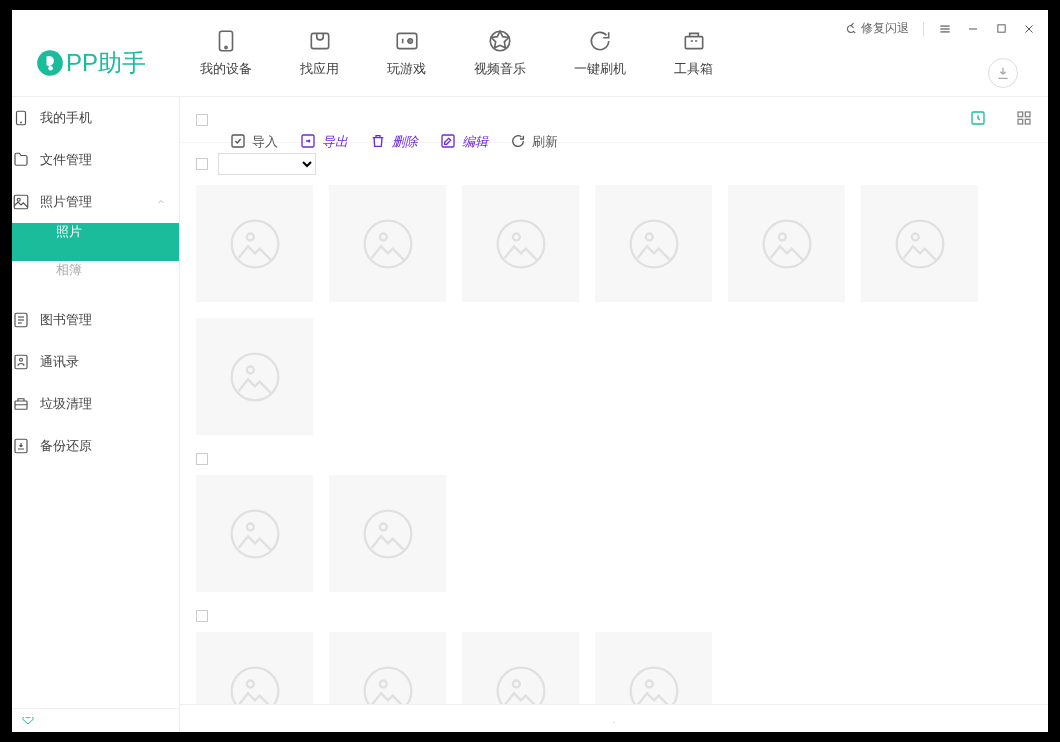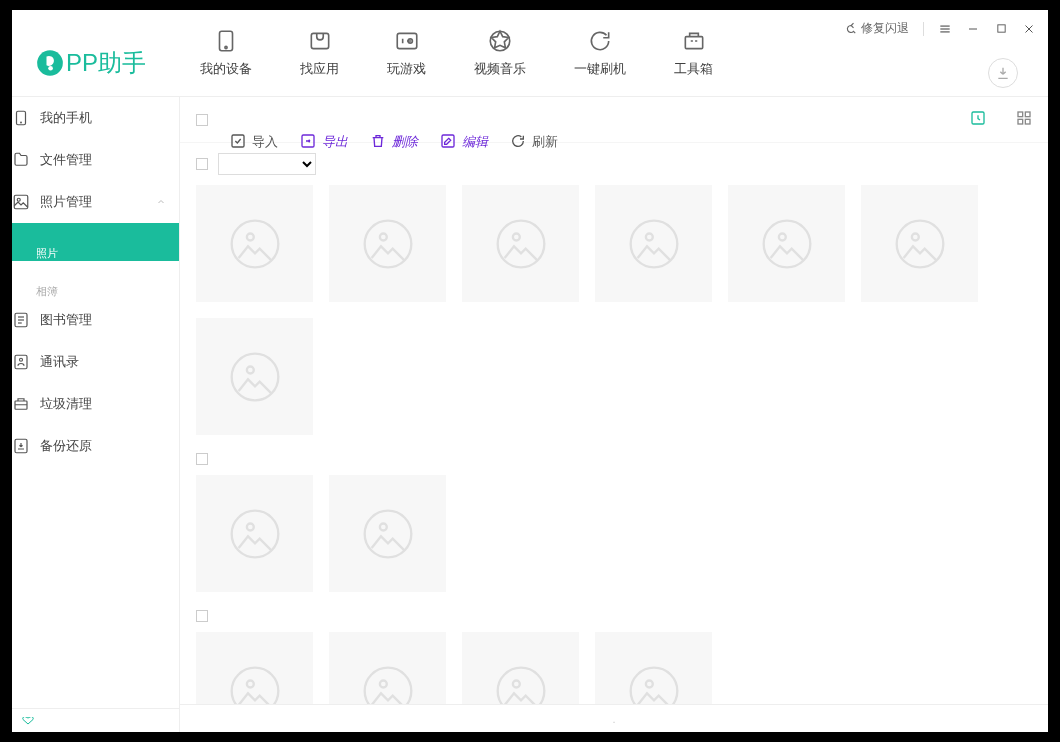--- a/index.html
+++ b/index.html
@@ -112,23 +112,23 @@
 }
 .sb-item svg { color: #555; flex-shrink: 0; }
 .sb-item .chev {
   position: absolute;
   right: 12px;
   color: #bbb;
 }
 .sb-sub {
   height: 38px;
   display: flex;
-  align-items: flex-end;
-  padding-left: 24px;
-  font-size: 11px;
+  align-items: flex-start;
+  padding-left: 44px;
+  font-size: 13px;
   cursor: pointer;
   color: #aaa;
 }
 .sb-sub.active {
   background: #1abc9c;
   color: #fff;
 }
 .sb-footer {
   position: absolute;
   bottom: 0;

